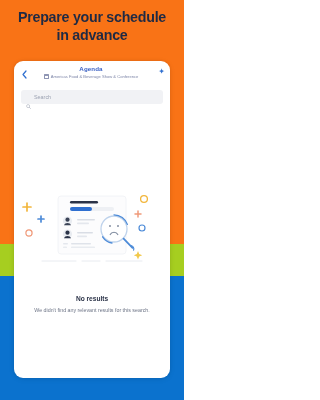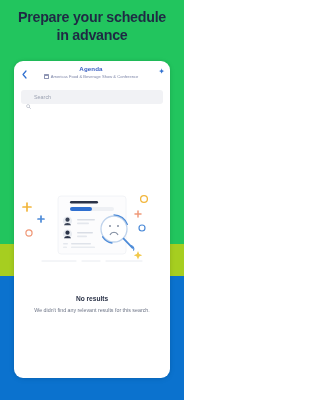--- a/index.html
+++ b/index.html
@@ -12,21 +12,21 @@
     overflow: hidden;
     background: #ffffff;
     font-family: "Liberation Sans", sans-serif;
     -webkit-font-smoothing: antialiased;
   }
 
   #app {
     position: relative;
     width: 184px;
     height: 400px;
-    background: #22c55e;
+    background: #f97316;
     overflow: hidden;
   }
 
   
   .bg-green-left {
     position: absolute;
     left: 0;
     top: 244px;
     width: 26px;
     height: 32px;

